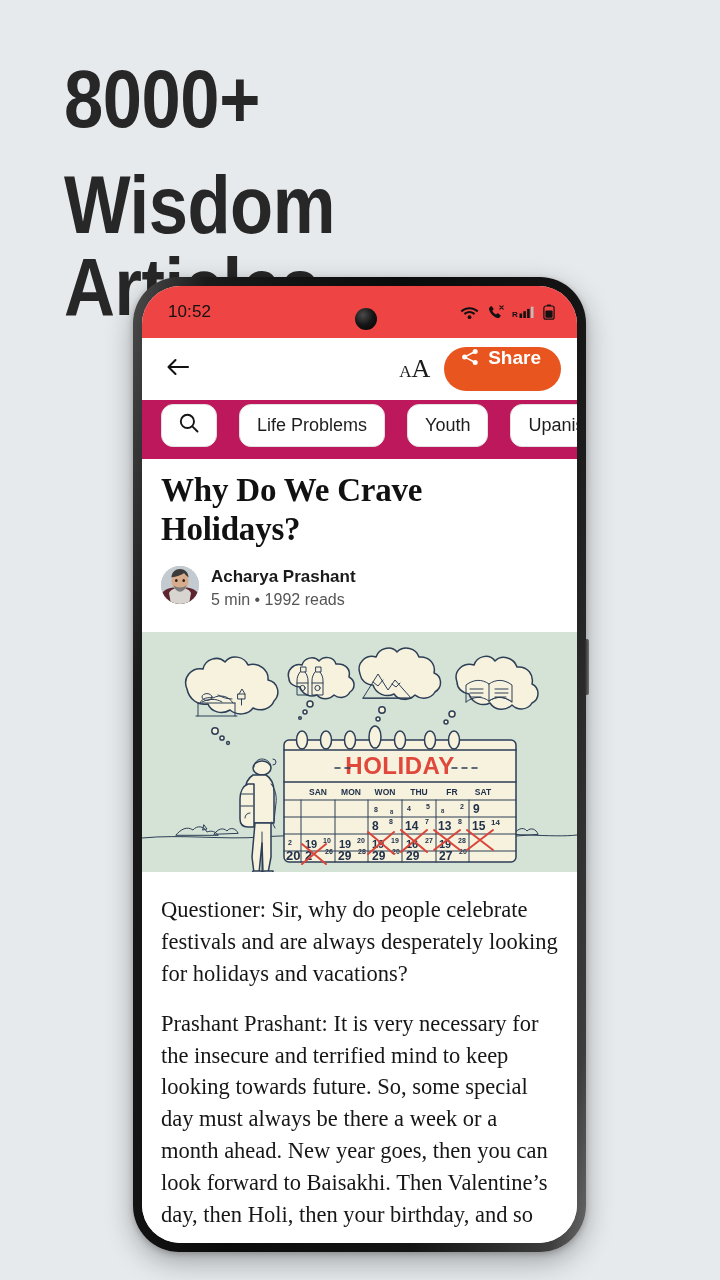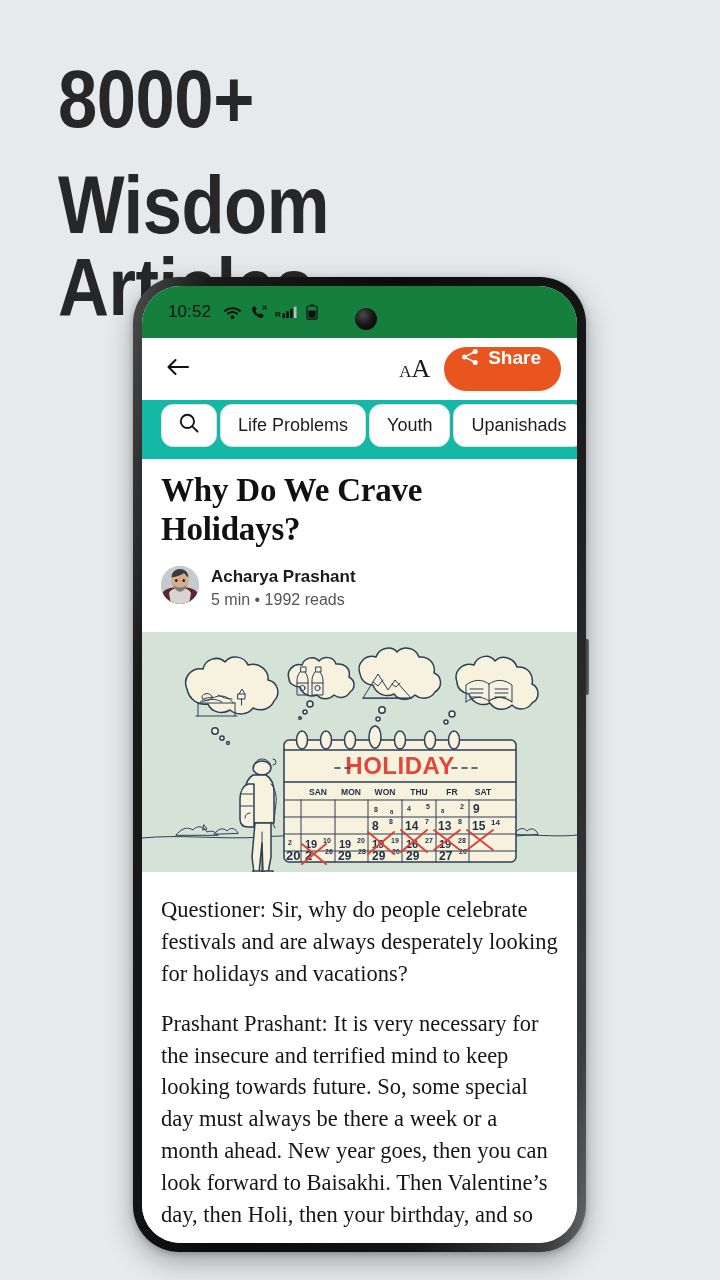--- a/index.html
+++ b/index.html
@@ -7,21 +7,21 @@
   body {
     background:#e6eaed;
     font-family:"Liberation Sans", sans-serif;
     position:relative;
     overflow:hidden;
   }
 
   
   .promo {
     position:absolute;
-    left:58px; top:58px;
+    left:64px; top:58px;
     width:620px;
   }
   .promo-line {
     font-family:"Liberation Sans", sans-serif;
     font-weight:700;
     color:#272727;
     letter-spacing:-0.5px;
     line-height:1.0;
     transform:scaleX(0.86);
     transform-origin:left center;
@@ -60,25 +60,24 @@
     border-radius:50%;
     background:radial-gradient(circle at 36% 32%, #4a4a4a 0%, #161616 48%, #000 100%);
     z-index:30;
   }
 
   
   .statusbar {
     height:52px;
     display:flex;
     align-items:center;
-    justify-content:flex-start;
+    justify-content:space-between;
     padding:0 22px 0 26px;
     position:relative;
-    background:#15803d;
-    gap:12px;
+    background:#ef4444;
   }
   .status-time {
     font-size:17px;
     font-weight:500;
     color:#111;
     letter-spacing:0.1px;
   }
   .status-icons {
     display:flex;
     align-items:center;
@@ -123,23 +122,23 @@
     font-size:19px;
     font-weight:600;
     font-family:"Liberation Sans", sans-serif;
     cursor:pointer;
   }
 
   
   .chips {
     display:flex;
     align-items:center;
-    gap:3px;
+    gap:22px;
     padding:4px 0 12px 19px;
-    background:#14b8a6;
+    background:#be185d;
     overflow:hidden;
     white-space:nowrap;
   }
   .chip {
     border:1px solid #e0e0e0;
     border-radius:12px;
     height:43px;
     display:flex;
     align-items:center;
     justify-content:center;

